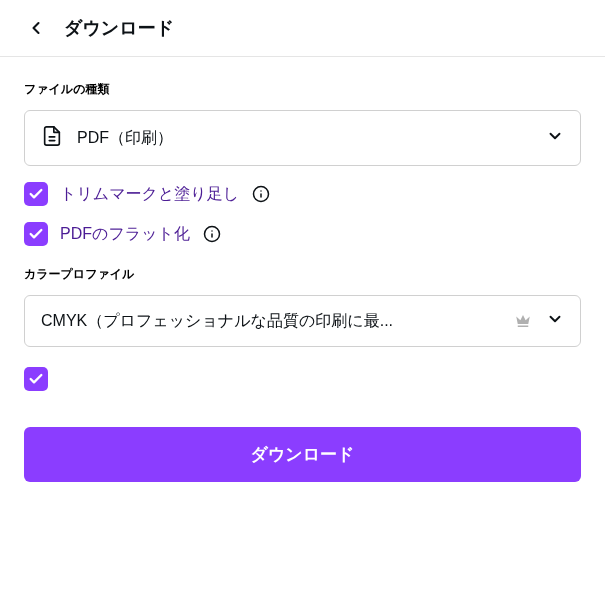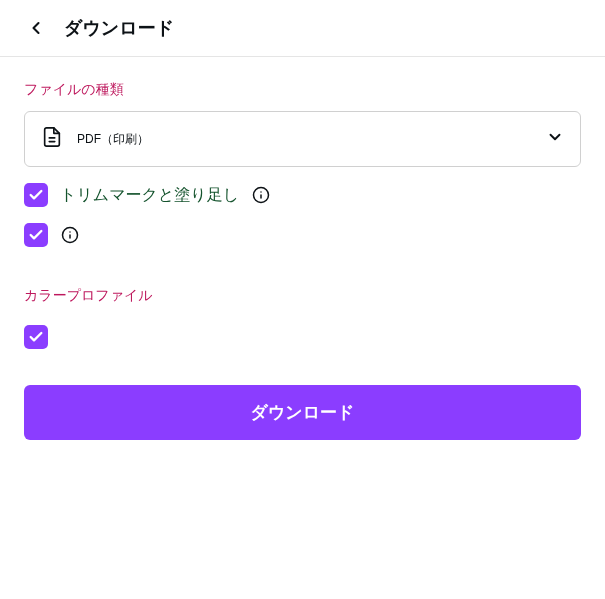--- a/index.html
+++ b/index.html
@@ -29,39 +29,39 @@
       cursor: pointer;
     }
     .header-title {
       font-size: 18px;
       font-weight: 700;
     }
     .content {
       padding: 24px;
     }
     .section-label {
-      font-size: 14px;
-      font-weight: 400;
-      color: #be185d;
+      font-size: 12px;
+      font-weight: 700;
+      color: #000000;
       margin-bottom: 12px;
     }
     .select-box {
       position: relative;
       border: 1px solid #d0d0d0;
       border-radius: 6px;
       padding: 14px 16px;
       display: flex;
       align-items: center;
       gap: 14px;
       cursor: pointer;
       margin-bottom: 16px;
     }
     .select-box .select-text {
       flex: 1;
-      font-size: 12px;
+      font-size: 16px;
       color: #0d1216;
       white-space: nowrap;
       overflow: hidden;
       text-overflow: ellipsis;
     }
     .select-box .chevron {
       flex-shrink: 0;
     }
     .checkbox-row {
       display: flex;
@@ -81,32 +81,32 @@
     }
     .checkbox.checked {
       background: #8b3dff;
     }
     .checkbox.unchecked {
       border: 2px solid #c0c0c0;
       background: #fff;
     }
     .checkbox-label {
       font-size: 16px;
-      color: #14532d;
+      color: #4c1d95;
     }
     .info-icon {
       width: 20px;
       height: 20px;
       display: flex;
       align-items: center;
       justify-content: center;
       cursor: pointer;
     }
     .color-profile-section {
-      margin-top: 40px;
+      margin-top: 20px;
       margin-bottom: 20px;
     }
     .crown-icon {
       flex-shrink: 0;
       display: flex;
       align-items: center;
     }
     .download-btn {
       width: 100%;
       background: #8b3dff;
@@ -171,32 +171,46 @@
       </svg>
     </div>
   </div>
 
   <div class="checkbox-row">
     <div class="checkbox checked">
       <svg width="16" height="16" viewBox="0 0 24 24" fill="none" stroke="#fff" stroke-width="3.5" stroke-linecap="round" stroke-linejoin="round">
         <polyline points="20 6 9 17 4 12"></polyline>
       </svg>
     </div>
+    <div class="checkbox-label">PDFのフラット化</div>
     <div class="info-icon">
       <svg width="18" height="18" viewBox="0 0 24 24" fill="none" stroke="#0d1216" stroke-width="2" stroke-linecap="round" stroke-linejoin="round">
         <circle cx="12" cy="12" r="10"></circle>
         <line x1="12" y1="16" x2="12" y2="12"></line>
         <line x1="12" y1="8" x2="12.01" y2="8"></line>
       </svg>
     </div>
   </div>
 
 
   <div class="color-profile-section">
     <div class="section-label">カラープロファイル</div>
+    <div class="select-box">
+      <div class="select-text">CMYK（プロフェッショナルな品質の印刷に最...</div>
+      <div class="crown-icon">
+        <svg width="18" height="18" viewBox="0 0 24 24" fill="#b0b0b0">
+          <path d="M5 16L3 6l5.5 5L12 4l3.5 7L21 6l-2 10H5zm0 2h14v2H5v-2z"></path>
+        </svg>
+      </div>
+      <div class="chevron">
+        <svg width="18" height="18" viewBox="0 0 24 24" fill="none" stroke="#0d1216" stroke-width="2.5" stroke-linecap="round" stroke-linejoin="round">
+          <polyline points="6 9 12 15 18 9"></polyline>
+        </svg>
+      </div>
+    </div>
   </div>
 
   <div class="checkbox-row">
     <div class="checkbox checked">
       <svg width="16" height="16" viewBox="0 0 24 24" fill="none" stroke="#fff" stroke-width="3.5" stroke-linecap="round" stroke-linejoin="round">
         <polyline points="20 6 9 17 4 12"></polyline>
       </svg>
     </div>
   </div>
 

